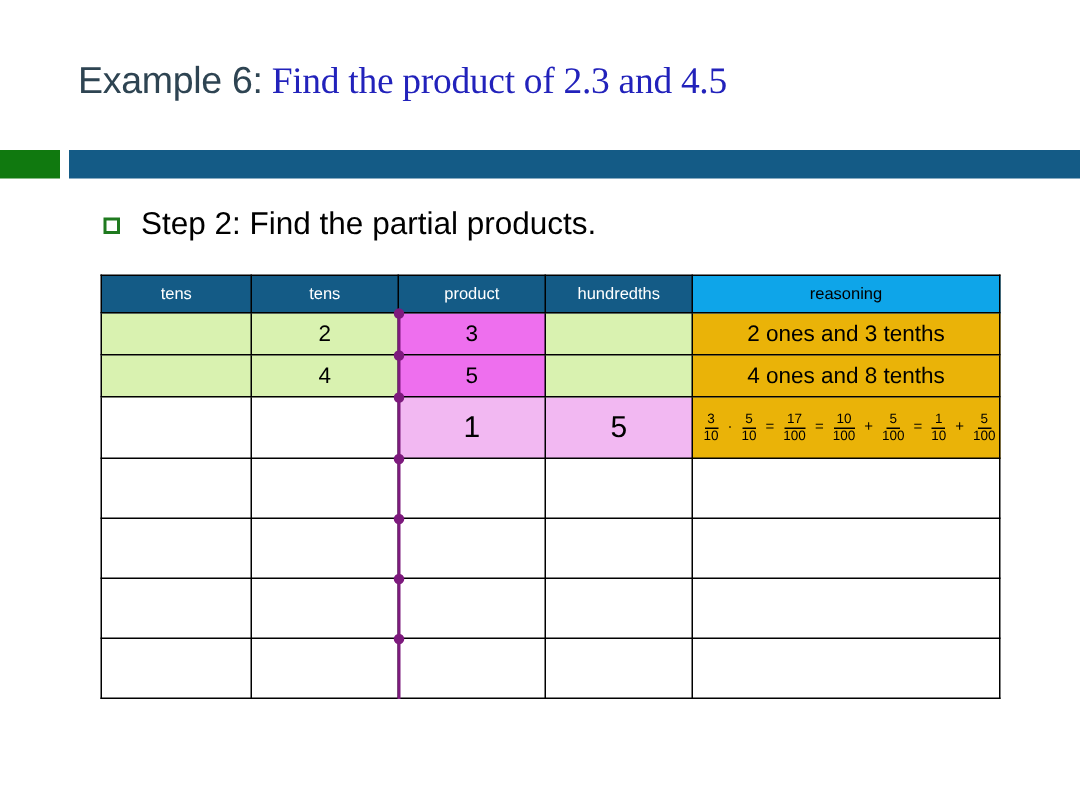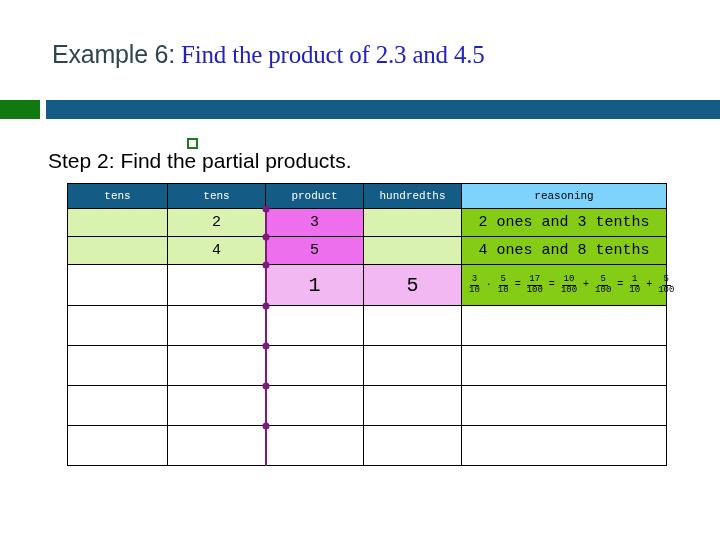--- a/index.html
+++ b/index.html
@@ -43,25 +43,24 @@
     left: 46px;
     top: 100px;
     width: 674px;
     height: 19px;
     background: #145b86;
   }
 
   
   #step-line {
     position: absolute;
-    left: 48px;
+    left: 69px;
     top: 138px;
     display: flex;
     align-items: center;
-    flex-direction: column;
   }
   #step-bullet {
     width: 11px;
     height: 11px;
     border: 2px solid #1f7a1f;
     box-sizing: border-box;
     margin-right: 14px;
     flex: none;
   }
   #step-text {
@@ -79,53 +78,52 @@
     border-collapse: collapse;
     table-layout: fixed;
   }
   #pv-table td, #pv-table th {
     border: 1.5px solid #000000;
     padding: 0;
     margin: 0;
     text-align: center;
     vertical-align: middle;
     font-weight: normal;
-    font-family: Liberation Mono, monospace;
   }
   .col-tens      { width: 100px; }
   .col-ones      { width: 98px; }
   .col-tenths    { width: 98px; }
   .col-hundredths{ width: 98px; }
   .col-reasoning { width: 205px; }
 
   
   tr.head-row td {
     height: 24px;
     font-size: 11px;
     font-weight: bold;
     color: #ffffff;
     background: #145b86;
   }
   tr.head-row td.hdr-reasoning {
-    background: #7dd3fc;
+    background: #0ea5e9;
     color: #000000;
   }
 
   
   tr.body-row td { height: 27px; font-size: 15px; color: #000; }
   td.c-green  { background: #d9f2b0; }
   td.c-pink   { background: #ee6fee; }
   td.c-violet { background: #f2b8f2; }
   td.c-white  { background: #ffffff; }
 
   td.reason-cell {
     text-align: left;
     padding-left: 7px;
     font-size: 14px;
-    background: #84cc16;
+    background: #eab308;
   }
   tr.row-partial td { height: 40px; }
   tr.row-partial td.big-digit { font-size: 20px; font-weight: bold; }
   tr.blank-row td { height: 39px; background: #ffffff; }
 
   
   .eq {
     display: flex;
     align-items: center;
     justify-content: flex-start;

